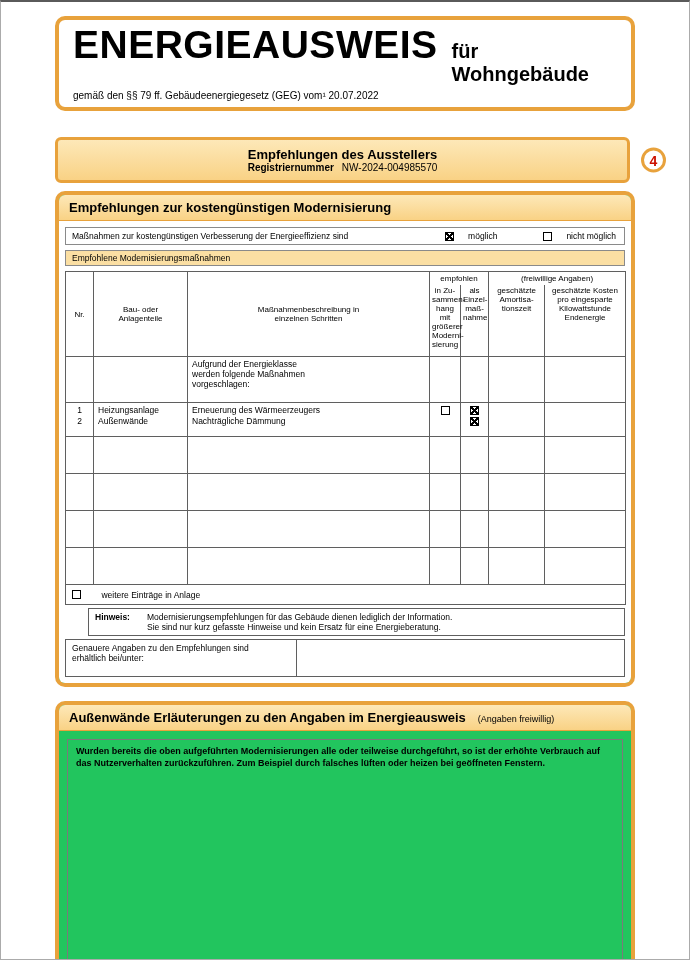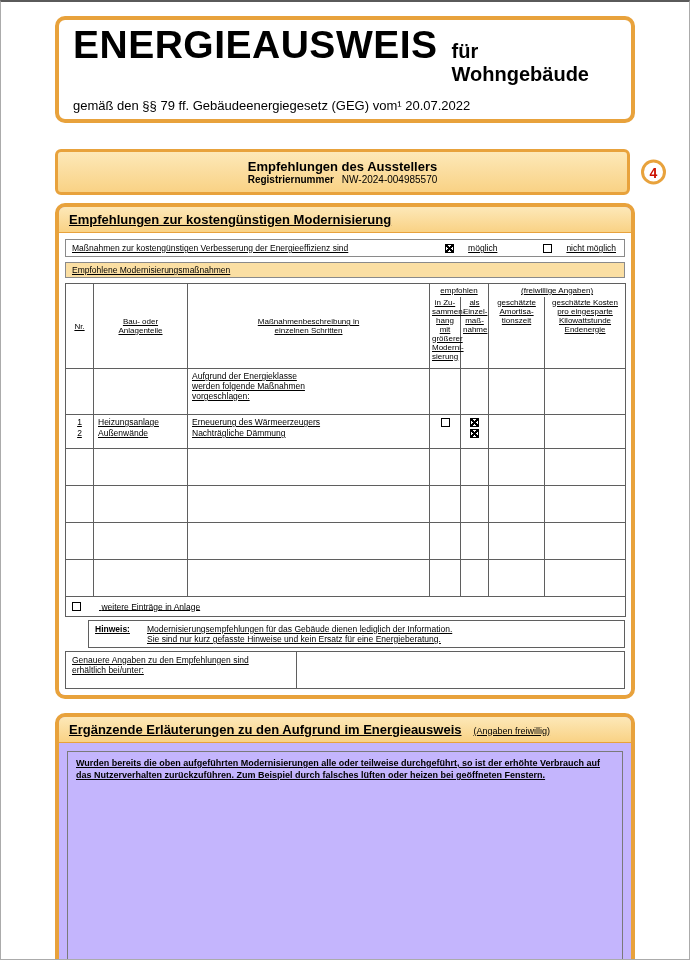--- a/index.html
+++ b/index.html
@@ -8,37 +8,37 @@
 
   .page { position:relative; width:690px; height:960px; background:#fff;
           border:1px solid #ababab; border-top:2px solid #5a5a5a; overflow:hidden; }
   .content { width:580px; margin-left:54px; padding-top:14px; }
 
   
   .header-box { border:4px solid var(--orange); border-radius:10px; padding:5px 14px 6px 14px; background:#fff; }
   .title-row { display:flex; align-items:baseline; gap:14px; }
   .main-title { font-size:39px; font-weight:bold; letter-spacing:0.5px; line-height:1.05; }
   .main-subtitle { font-size:20px; font-weight:bold; }
-  .law-line { font-size:13px; margin-top:12px; }
+  .law-line { font-size:10px; margin-top:4px; }
 
   
   .bar-row { position:relative; margin-top:26px; margin-bottom:8px; width:575px; }
   .title-bar { border:3px solid var(--orange); border-radius:6px;
                background:linear-gradient(180deg,#FDE8B8 0%,#F9D285 100%);
                padding:7px 12px; display:flex; align-items:center; justify-content:space-between;flex-direction:column; }
   .bar-title { font-size:13px; font-weight:bold; }
   .reg-group { font-size:10px; display:flex; align-items:baseline; gap:8px; }
   .reg-label { font-weight:bold; }
   .page-circle { position:absolute; right:-36px; top:50%; transform:translateY(-50%);
                  width:25px; height:25px; border-radius:50%; border:3px solid var(--orange);
                  background:#fff; display:flex; align-items:center; justify-content:center;
                  font-size:14px; font-weight:bold; color:var(--red); }
 
   
-  .section { border:4px solid var(--orange); border-radius:10px; overflow:hidden; background:#c4b5fd;text-decoration:underline; }
+  .section { border:4px solid var(--orange); border-radius:10px; overflow:hidden; background:#22c55e; }
   .section1 { margin-bottom:14px; }
   .section-header { background:linear-gradient(180deg,#FDE8B8 0%,#F9D285 100%);
                     border-bottom:1px solid var(--orange);
                     padding:5px 10px; font-size:13px; font-weight:bold; }
   .section-header .note { font-size:9px; font-weight:normal; margin-left:12px; }
   .section-body { padding:6px; background:#fff; }
 
   
   .measures-row { border:1px solid #8a8a8a; display:flex; align-items:center;
                   padding:3px 8px 3px 6px; font-size:8.5px; }
@@ -266,21 +266,21 @@
           <div class="genauere-left pre">Genauere Angaben zu den Empfehlungen sind
 erhältlich bei/unter:</div>
           <div class="genauere-right"></div>
         </div>
 
       </div>
     </div>
 
     <div class="section">
       <div class="section-header">
-        <span>Ergänzende Erläuterungen zu den Aufgrund im Energieausweis</span><span class="note">(Angaben freiwillig)</span>
+        <span>Außenwände Erläuterungen zu den Angaben im Energieausweis</span><span class="note">(Angaben freiwillig)</span>
       </div>
       <div class="erl-body">
         <div class="erl-box">Wurden bereits die oben aufgeführten Modernisierungen alle oder teilweise durchgeführt, so ist der erhöhte Verbrauch auf das Nutzerverhalten zurückzuführen. Zum Beispiel durch falsches lüften oder heizen bei geöffneten Fenstern.</div>
       </div>
     </div>
 
   </div>
 </div>
 
 </body></html>

